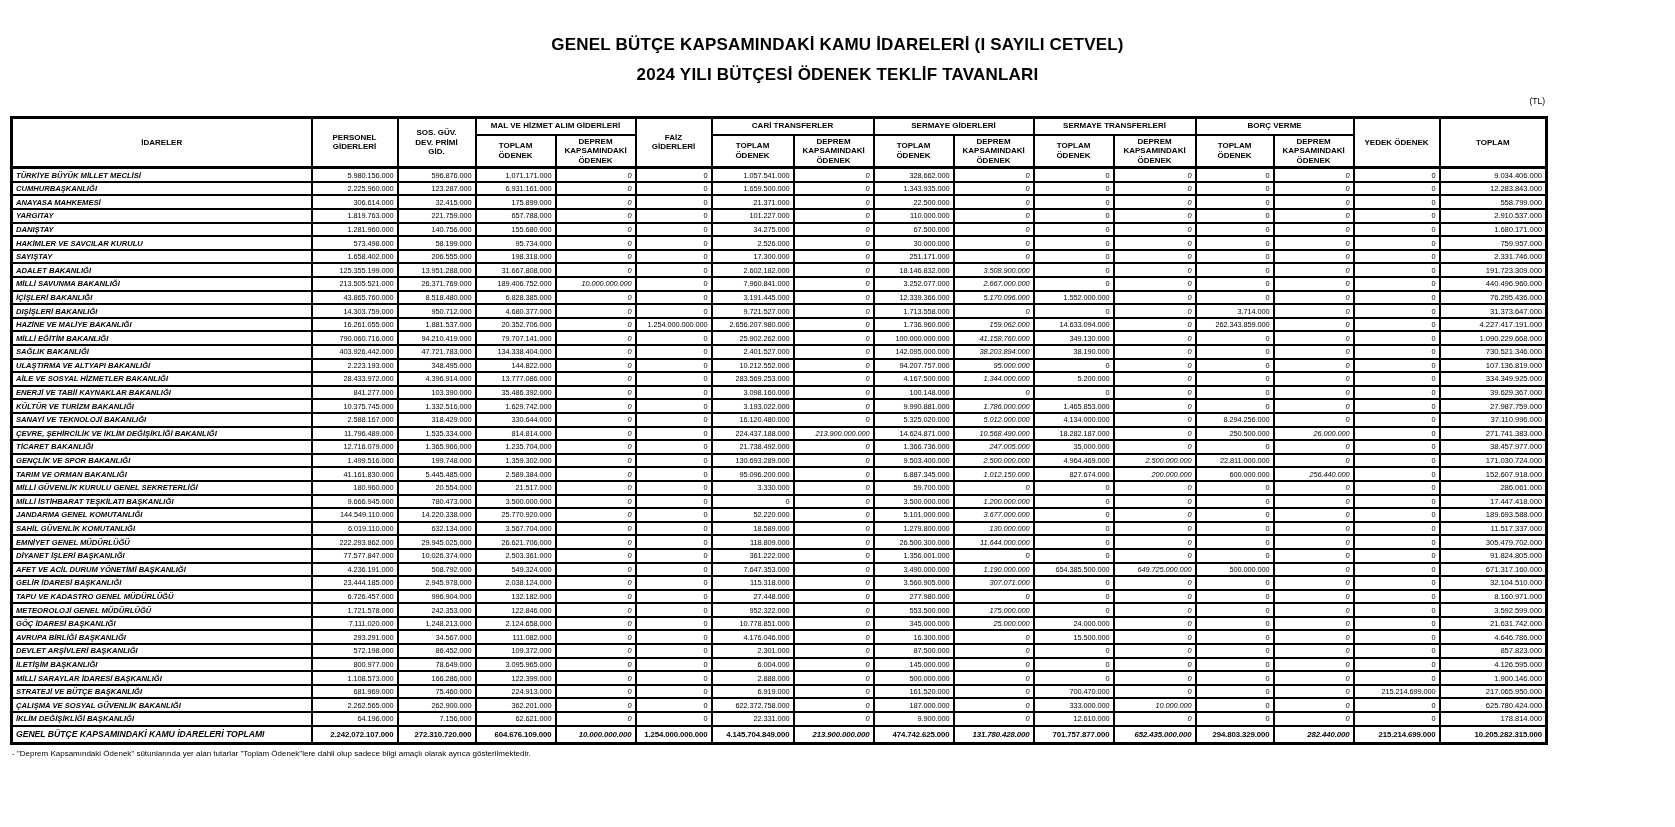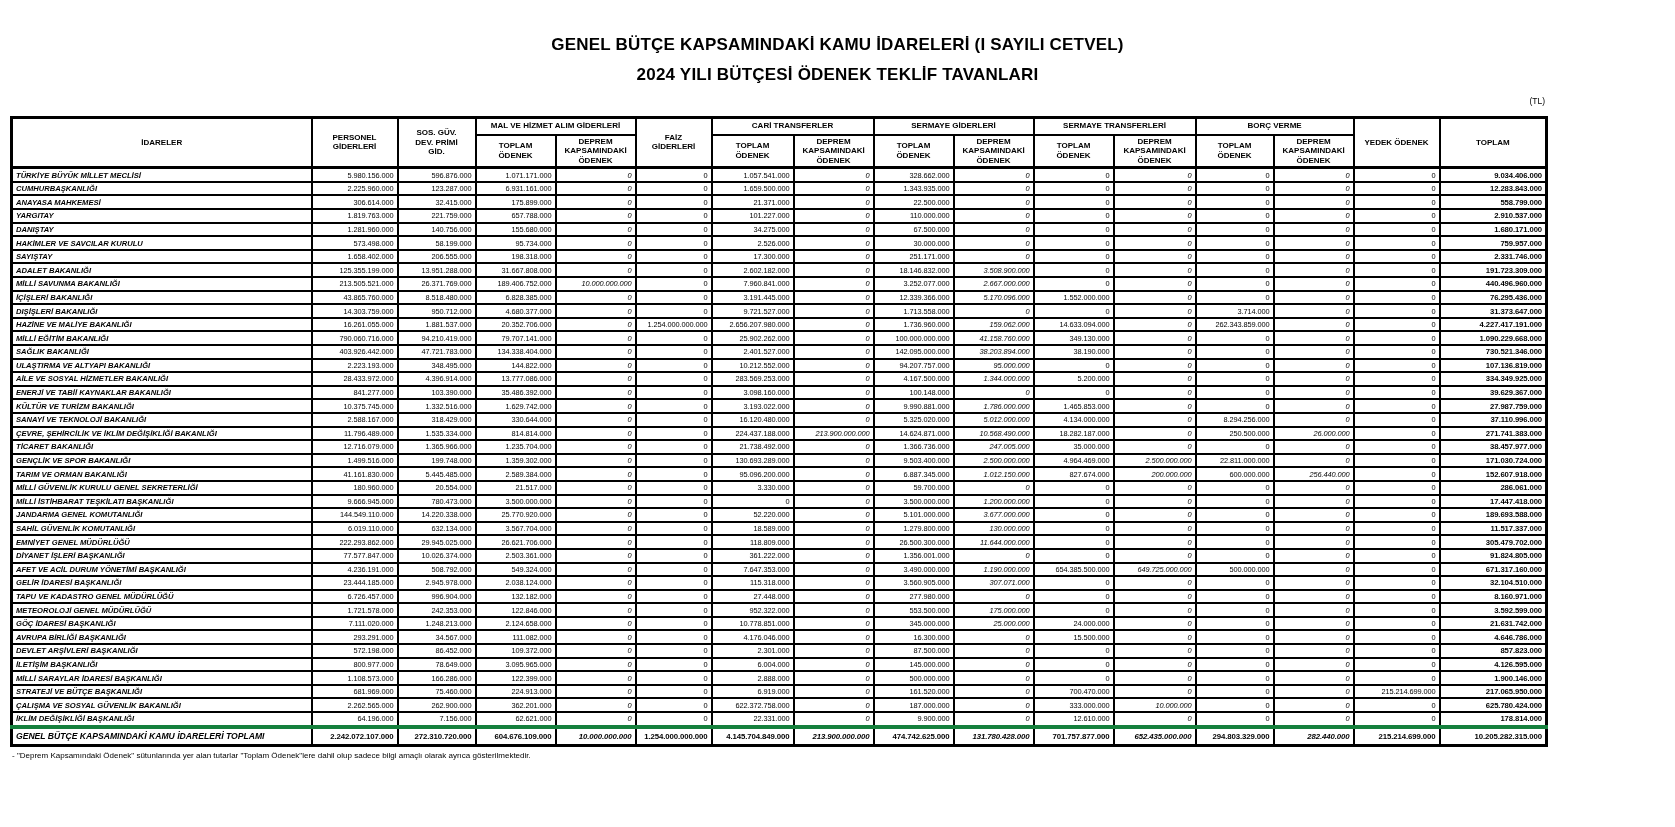--- a/index.html
+++ b/index.html
@@ -11,22 +11,22 @@
   table.budget { border-collapse:collapse; table-layout:fixed; width:1535px; margin-left:10px; border:3px solid #000; }
   th, td { border:2px solid #000; overflow:hidden; }
   thead th { font-size:8px; font-weight:bold; text-align:center; vertical-align:middle; padding:1px 8px; line-height:1.2; }
   thead tr.group-row th { height:13px; }
   thead th.tall { height:auto; }
   thead { border-bottom:3px solid #000; }
   tbody td { height:11.6px; white-space:nowrap; }
   td.name { font-size:7.6px; font-weight:bold; text-align:left; padding:0 3px;font-style:italic; }
   td.num { font-size:7.4px; text-align:right; padding:0 3px; letter-spacing:-0.1px; }
   td.deprem { font-style:italic; }
-  td.grand { font-weight:bold; font-size:7.7px; }
-  tr.total-row td { font-weight:bold; font-size:7.8px; border-top:4px solid #15803d; height:15px; }
+  td.grand { font-weight:normal; font-size:7.7px; }
+  tr.total-row td { font-weight:bold; font-size:7.8px; border-top:2px solid #15803d; height:15px; }
   tr.total-row td.name { font-size:8.6px; }
   .footnotes { margin:3px 0 0 12px; font-size:8px; line-height:1.5; }
 </style>
 </head>
 <body>
 
 <div class="page">
   <div class="title-block">
     <div class="title-line">GENEL BÜTÇE KAPSAMINDAKİ KAMU İDARELERİ (I SAYILI CETVEL)</div>
     <div class="title-line">2024 YILI BÜTÇESİ ÖDENEK TEKLİF TAVANLARI</div>

